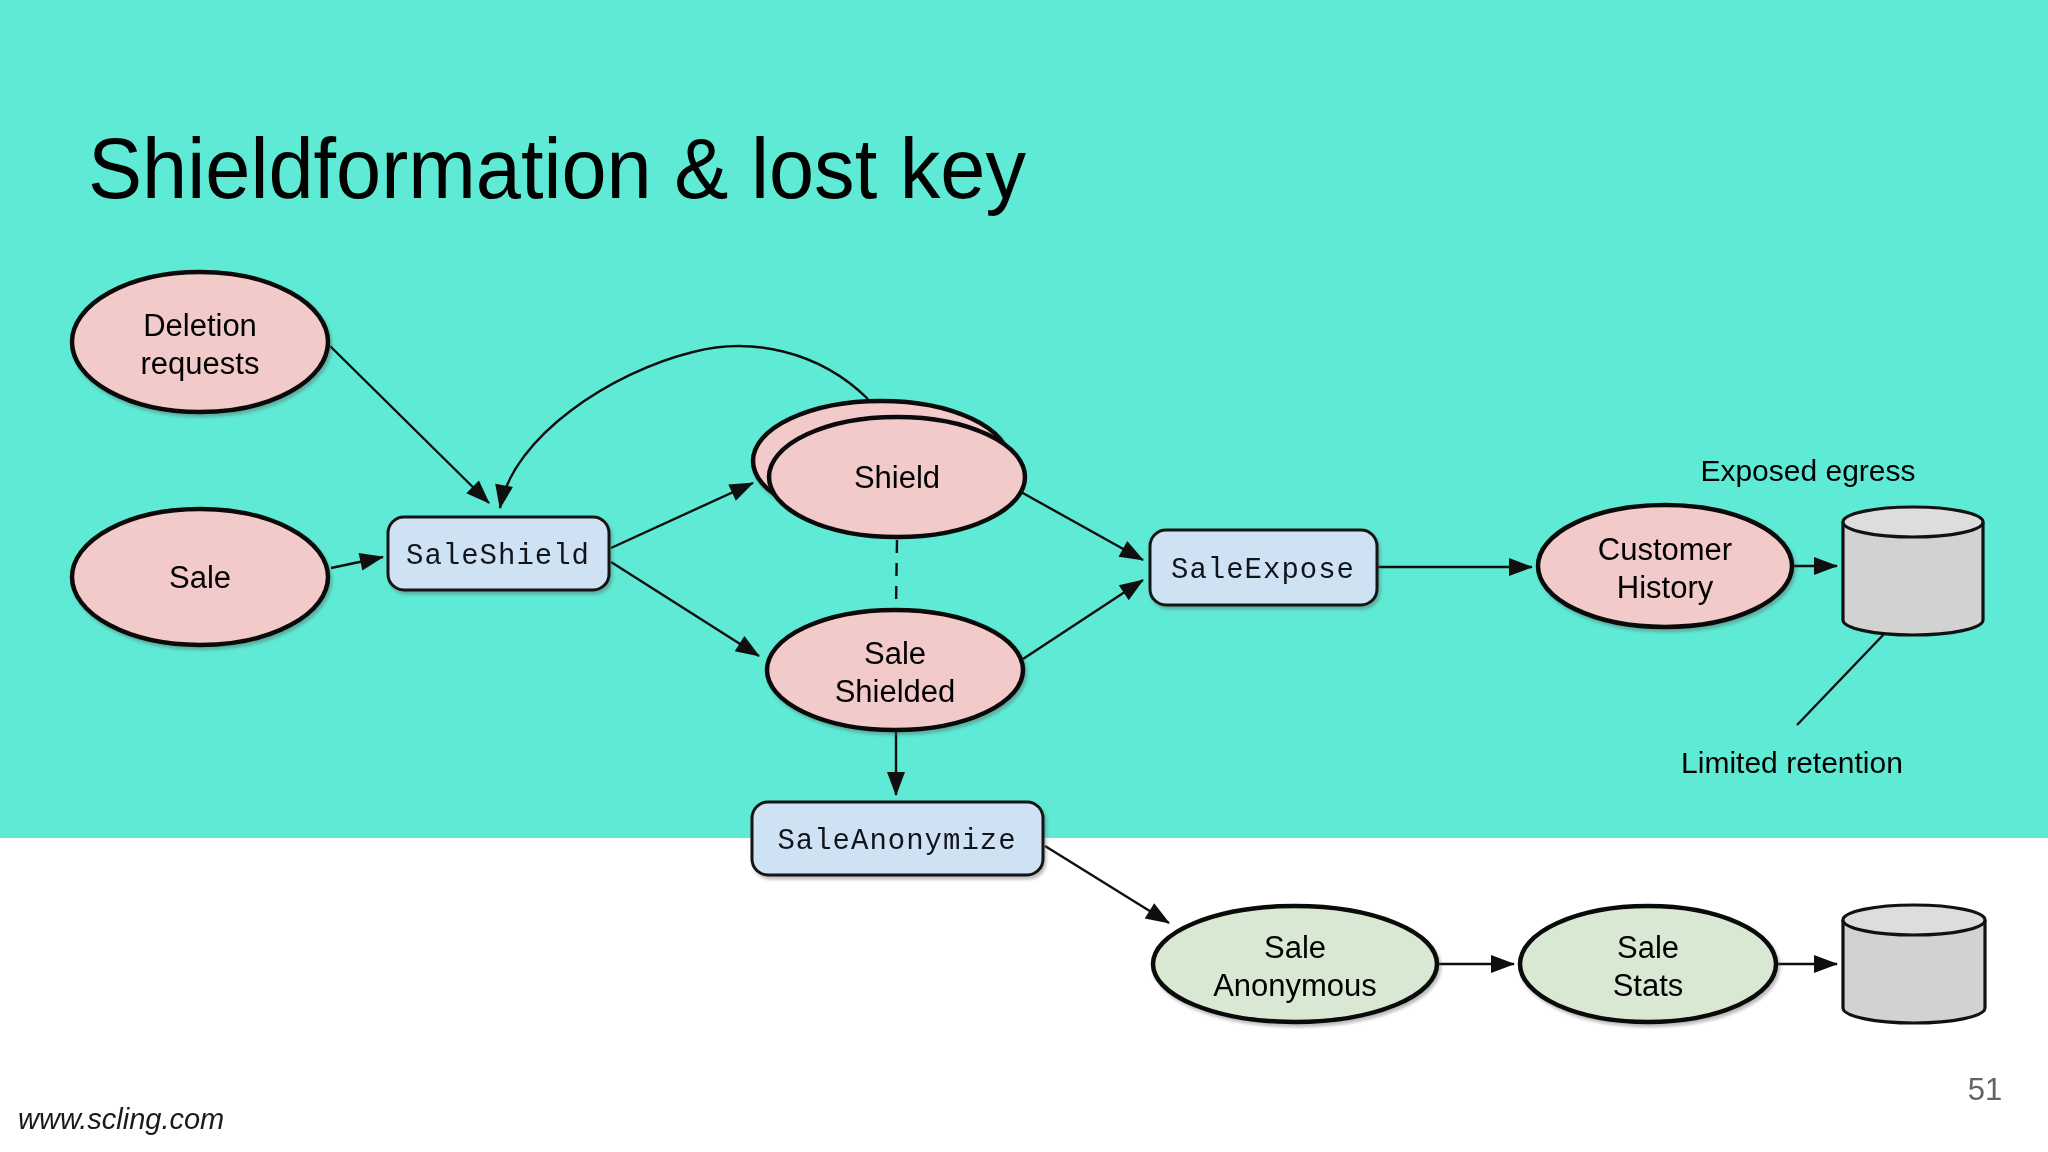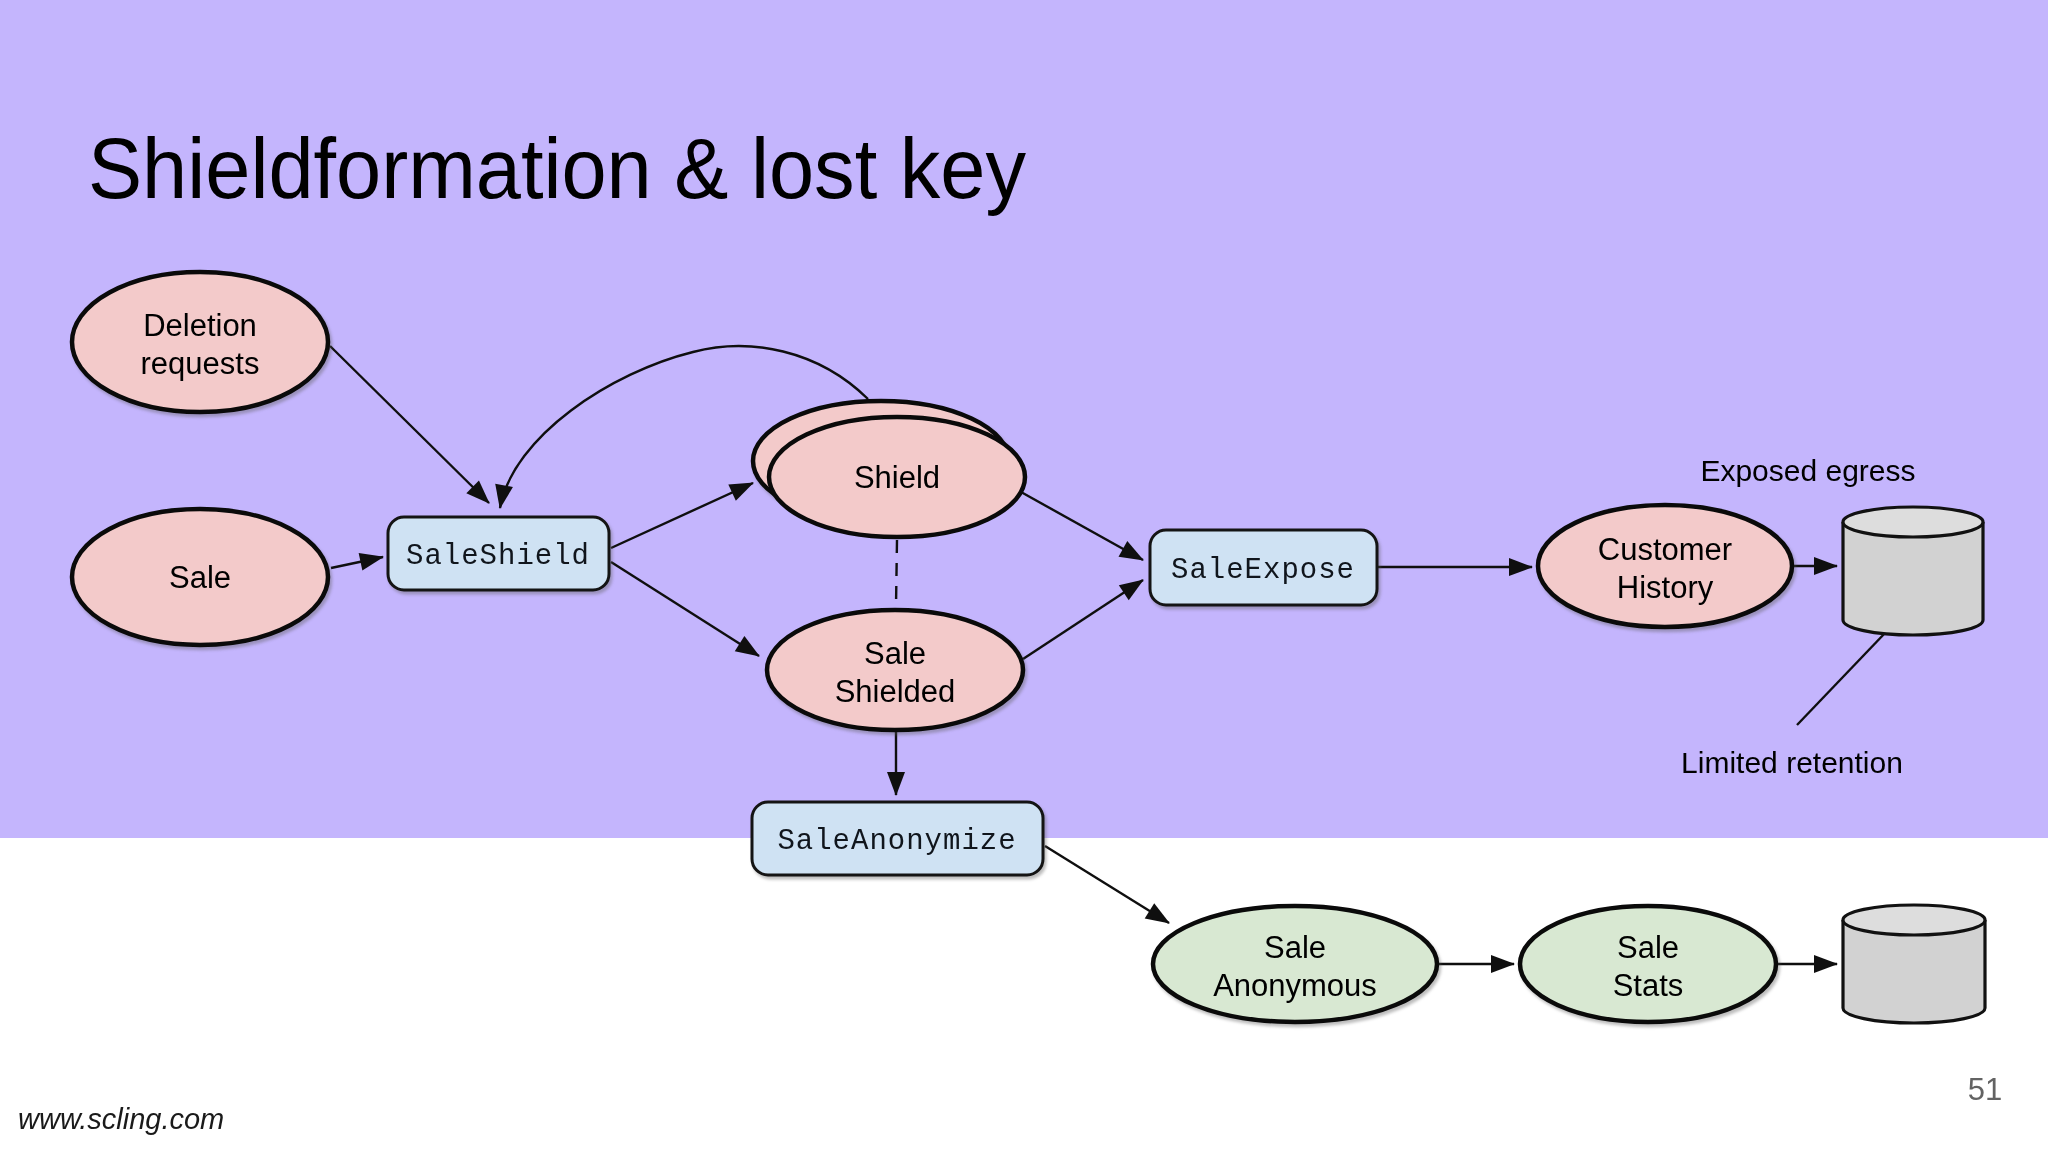--- a/index.html
+++ b/index.html
@@ -1,16 +1,16 @@
 <!DOCTYPE html>
 <html><head>
 <meta charset="utf-8">
 <style>
   html,body{margin:0;padding:0;background:#ffffff;width:2048px;height:1152px;overflow:hidden;}
-  .stage{position:relative;width:2048px;height:838px;background:#c4b5fd;font-family:"Liberation Sans",sans-serif;}
+  .stage{position:relative;width:2048px;height:838px;background:#5eead4;font-family:"Liberation Sans",sans-serif;}
   svg{display:block;}
   .node-shape{filter:drop-shadow(2.5px 3.5px 1.5px rgba(90,90,90,0.40));}
   .edge{stroke:#0f0f0f;stroke-width:2.4;fill:none;}
   .edge-dashed{stroke:#0f0f0f;stroke-width:2.4;fill:none;stroke-dasharray:13 10;}
   .ellipse-node{stroke:#0a0a0a;stroke-width:4.5;}
   .job-box{stroke:#141414;stroke-width:3;}
   .cyl{stroke:#111111;stroke-width:3.2;}
   .node-label{font-family:"Liberation Sans",sans-serif;font-size:31px;fill:#000000;text-anchor:middle;}
   .job-label{font-family:"Liberation Mono",monospace;font-size:29px;fill:#10151c;text-anchor:middle;letter-spacing:1px;}
   .annot-label{font-family:"Liberation Sans",sans-serif;font-size:30px;fill:#000000;text-anchor:middle;}

